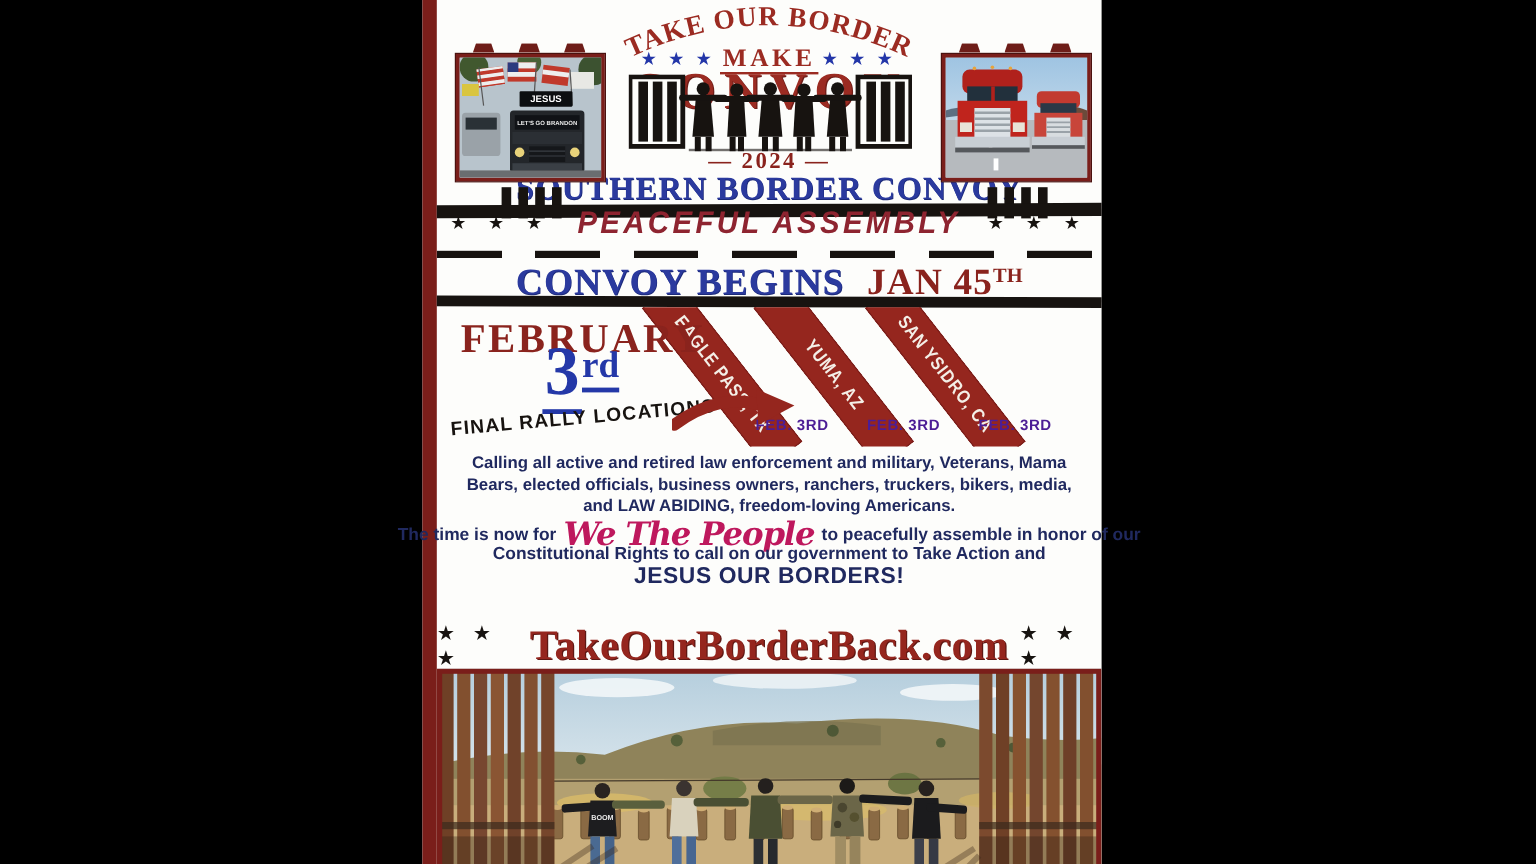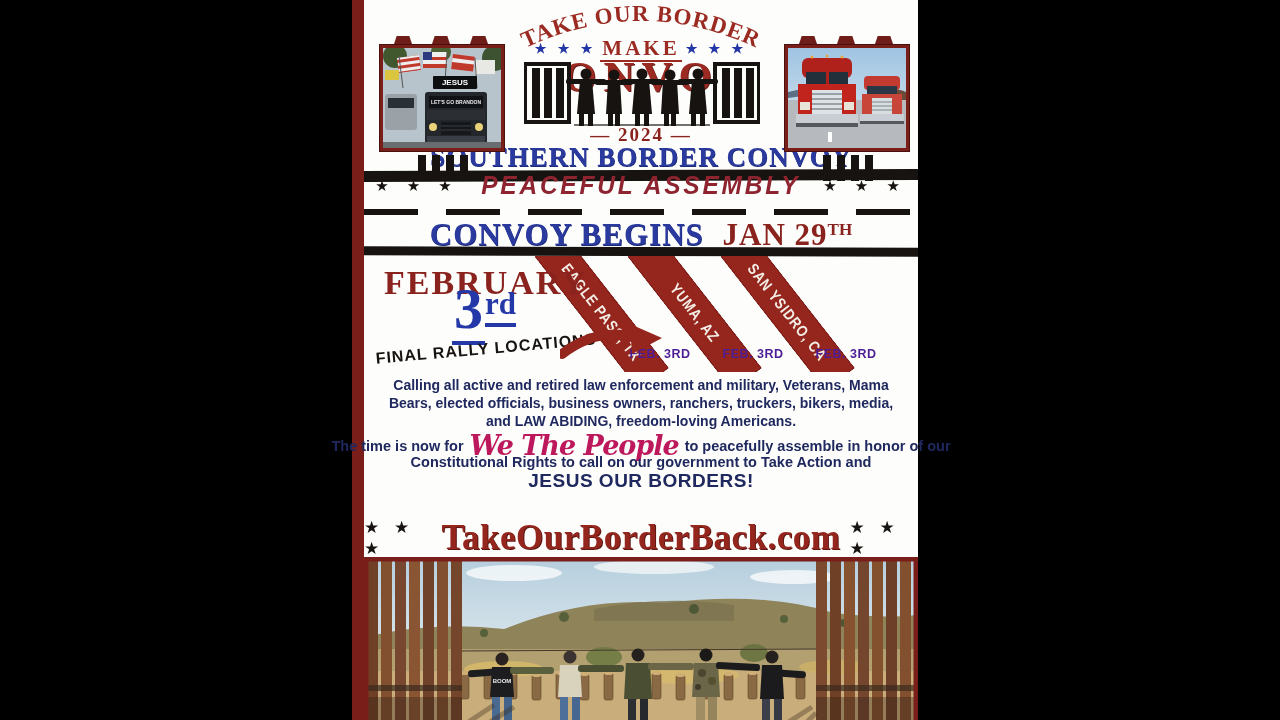--- a/index.html
+++ b/index.html
@@ -268,21 +268,21 @@
     <div class="abs ctr peaceful-row">
       <span class="pstars">★ ★ ★</span>
       <span class="peaceful-text">PEACEFUL ASSEMBLY</span>
       <span class="pstars">★ ★ ★</span>
     </div>
 
     <div class="abs bar bar-dash"></div>
 
     <div class="abs ctr begins-row">
       <span class="begins-blue">CONVOY BEGINS</span>
-      <span class="begins-red"><span>JAN 29</span><span class="begins-sup">TH</span></span>
+      <span class="begins-red"><span>JAN 45</span><span class="begins-sup">TH</span></span>
     </div>
 
     <div class="abs bar bar2"></div>
 
     <div class="abs rally-clip">
       <div class="ribbon r1"><span>EAGLE PASS, TX</span></div>
       <div class="ribbon r2"><span>YUMA, AZ</span></div>
       <div class="ribbon r3"><span>SAN YSIDRO, CA</span></div>
       <div class="feb-label f1">FEB. 3RD</div>
       <div class="feb-label f2">FEB. 3RD</div>

